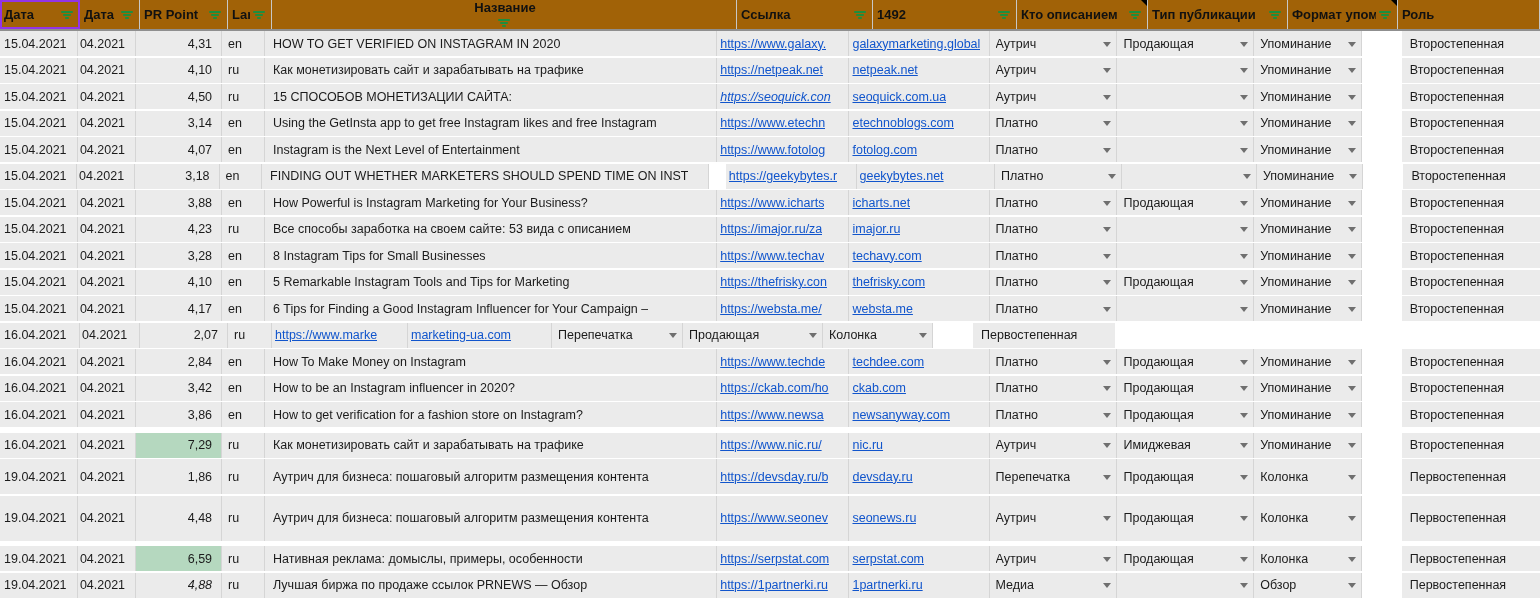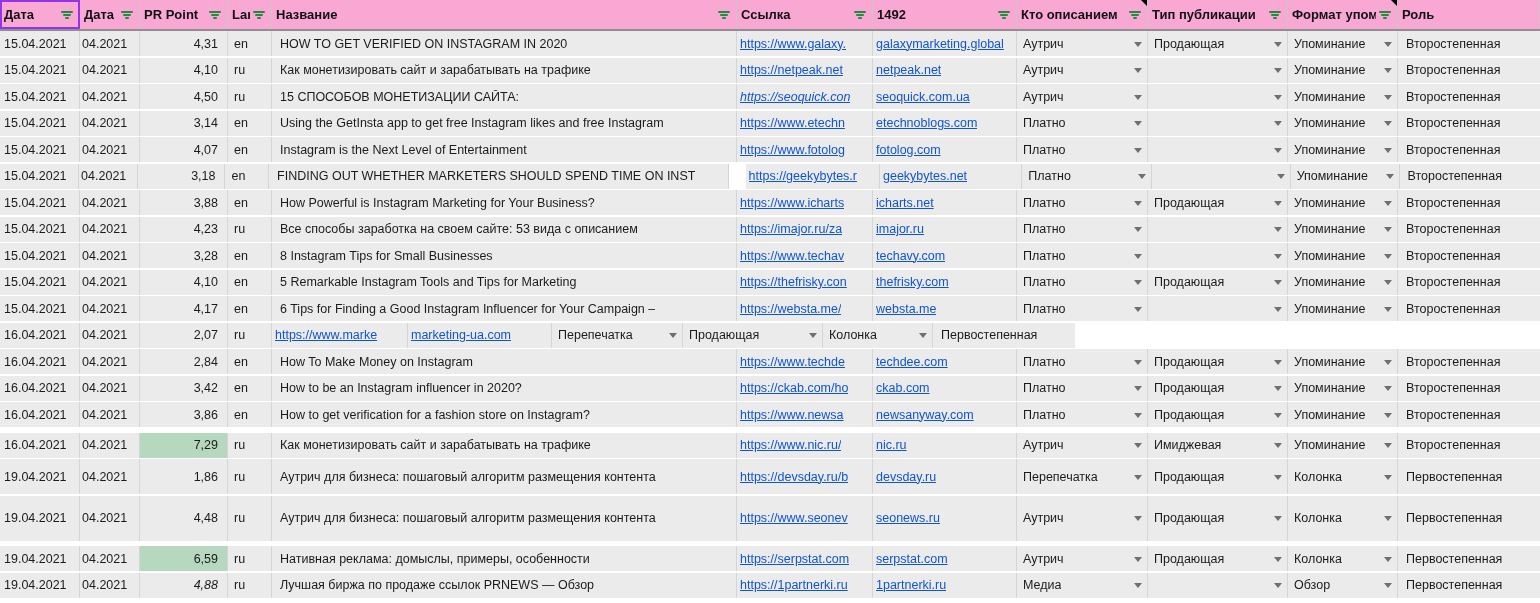--- a/index.html
+++ b/index.html
@@ -2,39 +2,39 @@
 <html><head>
 <meta charset="utf-8">
 <style>
   html,body{margin:0;padding:0;background:#ffffff;}
   body{width:1540px;height:603px;overflow:hidden;font-family:"Liberation Sans",sans-serif;}
   .sheet{position:relative;width:1540px;height:603px;background:#ffffff;}
 
   
   .hrow{display:flex;height:29px;background:#f2f2f2;border-bottom:2px solid #8f8f8f;}
   .hcell{position:relative;display:flex;align-items:center;box-sizing:border-box;
-         border-right:1px solid #c7c7c7;padding:0 2px 0 4px;background:#f9a8d4;
+         border-right:1px solid #c7c7c7;padding:0 2px 0 4px;background:#a16207;
          font-weight:bold;font-size:13px;color:#111;}
   .hcell.selected{outline:2px solid #9334e6;outline-offset:-2px;}
   .hlabel{flex:1 1 auto;white-space:nowrap;overflow:hidden;}
   .filter-icon{flex:0 0 auto;width:15px;height:12px;display:flex;flex-direction:column;
                justify-content:center;align-items:center;margin:0 3px 0 1px;}
   .filter-icon i{display:block;height:2px;background:#1e8e3e;border-radius:1px;margin:1px 0 0 0;}
   .filter-icon i.b1{width:12px;margin-top:0;}
   .filter-icon i.b2{width:8px;}
   .filter-icon i.b3{width:4px;}
   .note{position:absolute;top:0;right:0;width:0;height:0;
         border-top:6px solid #000;border-left:6px solid transparent;}
 
   
   .brow{display:flex;margin-bottom:1.5px;}
   .cell{position:relative;box-sizing:border-box;border-right:1px solid #d5d5d5;
         background:#ebebeb;display:flex;align-items:center;overflow:hidden;
         font-size:12.5px;color:#1b1b1b;}
-  .cell:last-child{border-right:none;}
+  .cell:last-child{border-right:none;margin-left:40px;}
   .txt{white-space:nowrap;overflow:hidden;}
   .c0{padding-left:4px;}
   .c1{padding-left:2px;}
   .c2{justify-content:flex-end;padding-right:9px;}
   .c3{padding-left:6px;}
   .c4{padding-left:8px;}
   .c5,.c6{padding-left:3px;}
   .c7,.c8,.c9{padding-left:6px;padding-right:16px;}
   .c10{padding-left:8px;}
   .c-link .txt{color:#1155cc;text-decoration:underline;}
@@ -73,21 +73,21 @@
         </span>
       </div>
       <div class="hcell" style="width: 44px;">
         <span class="hlabel">Lang</span>
         <span class="filter-icon">
           <i class="b1"></i>
           <i class="b2"></i>
           <i class="b3"></i>
         </span>
       </div>
-      <div class="hcell" style="width: 465px;">
+      <div class="hcell" style="width: 465px; flex-direction: column;">
         <span class="hlabel">Название</span>
         <span class="filter-icon">
           <i class="b1"></i>
           <i class="b2"></i>
           <i class="b3"></i>
         </span>
       </div>
       <div class="hcell" style="width: 136px;">
         <span class="hlabel">Ссылка</span>
         <span class="filter-icon">

